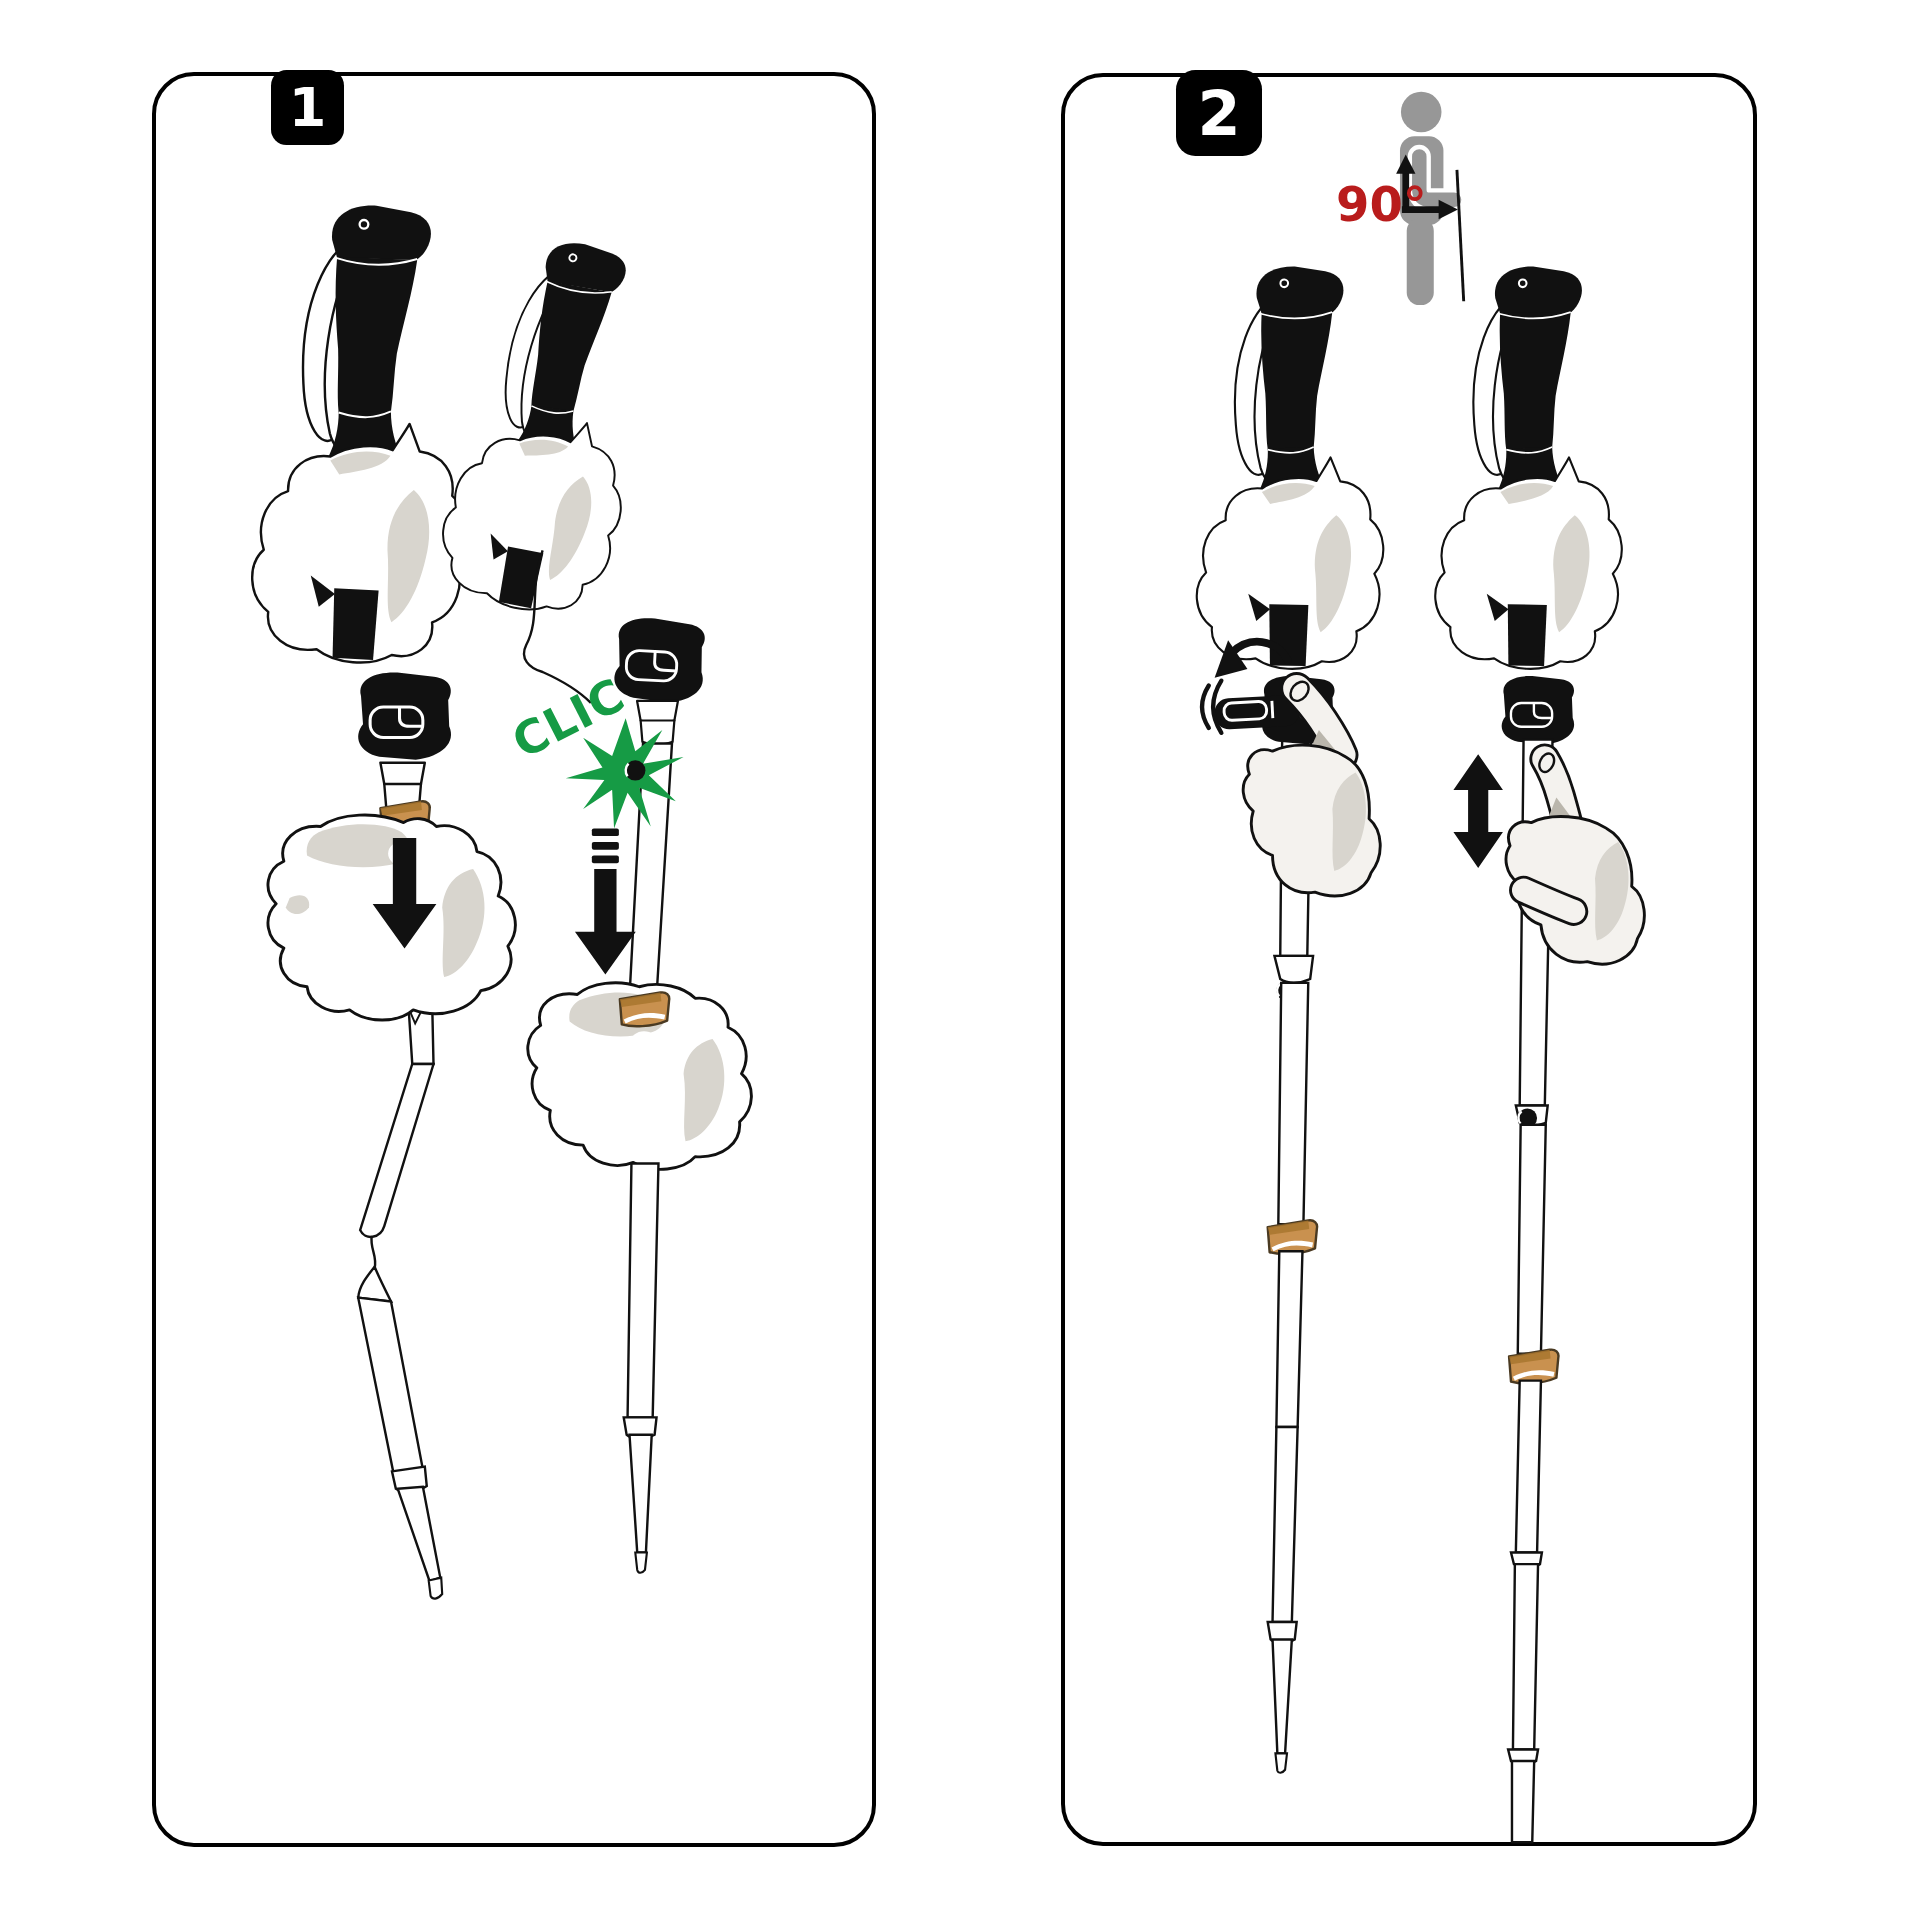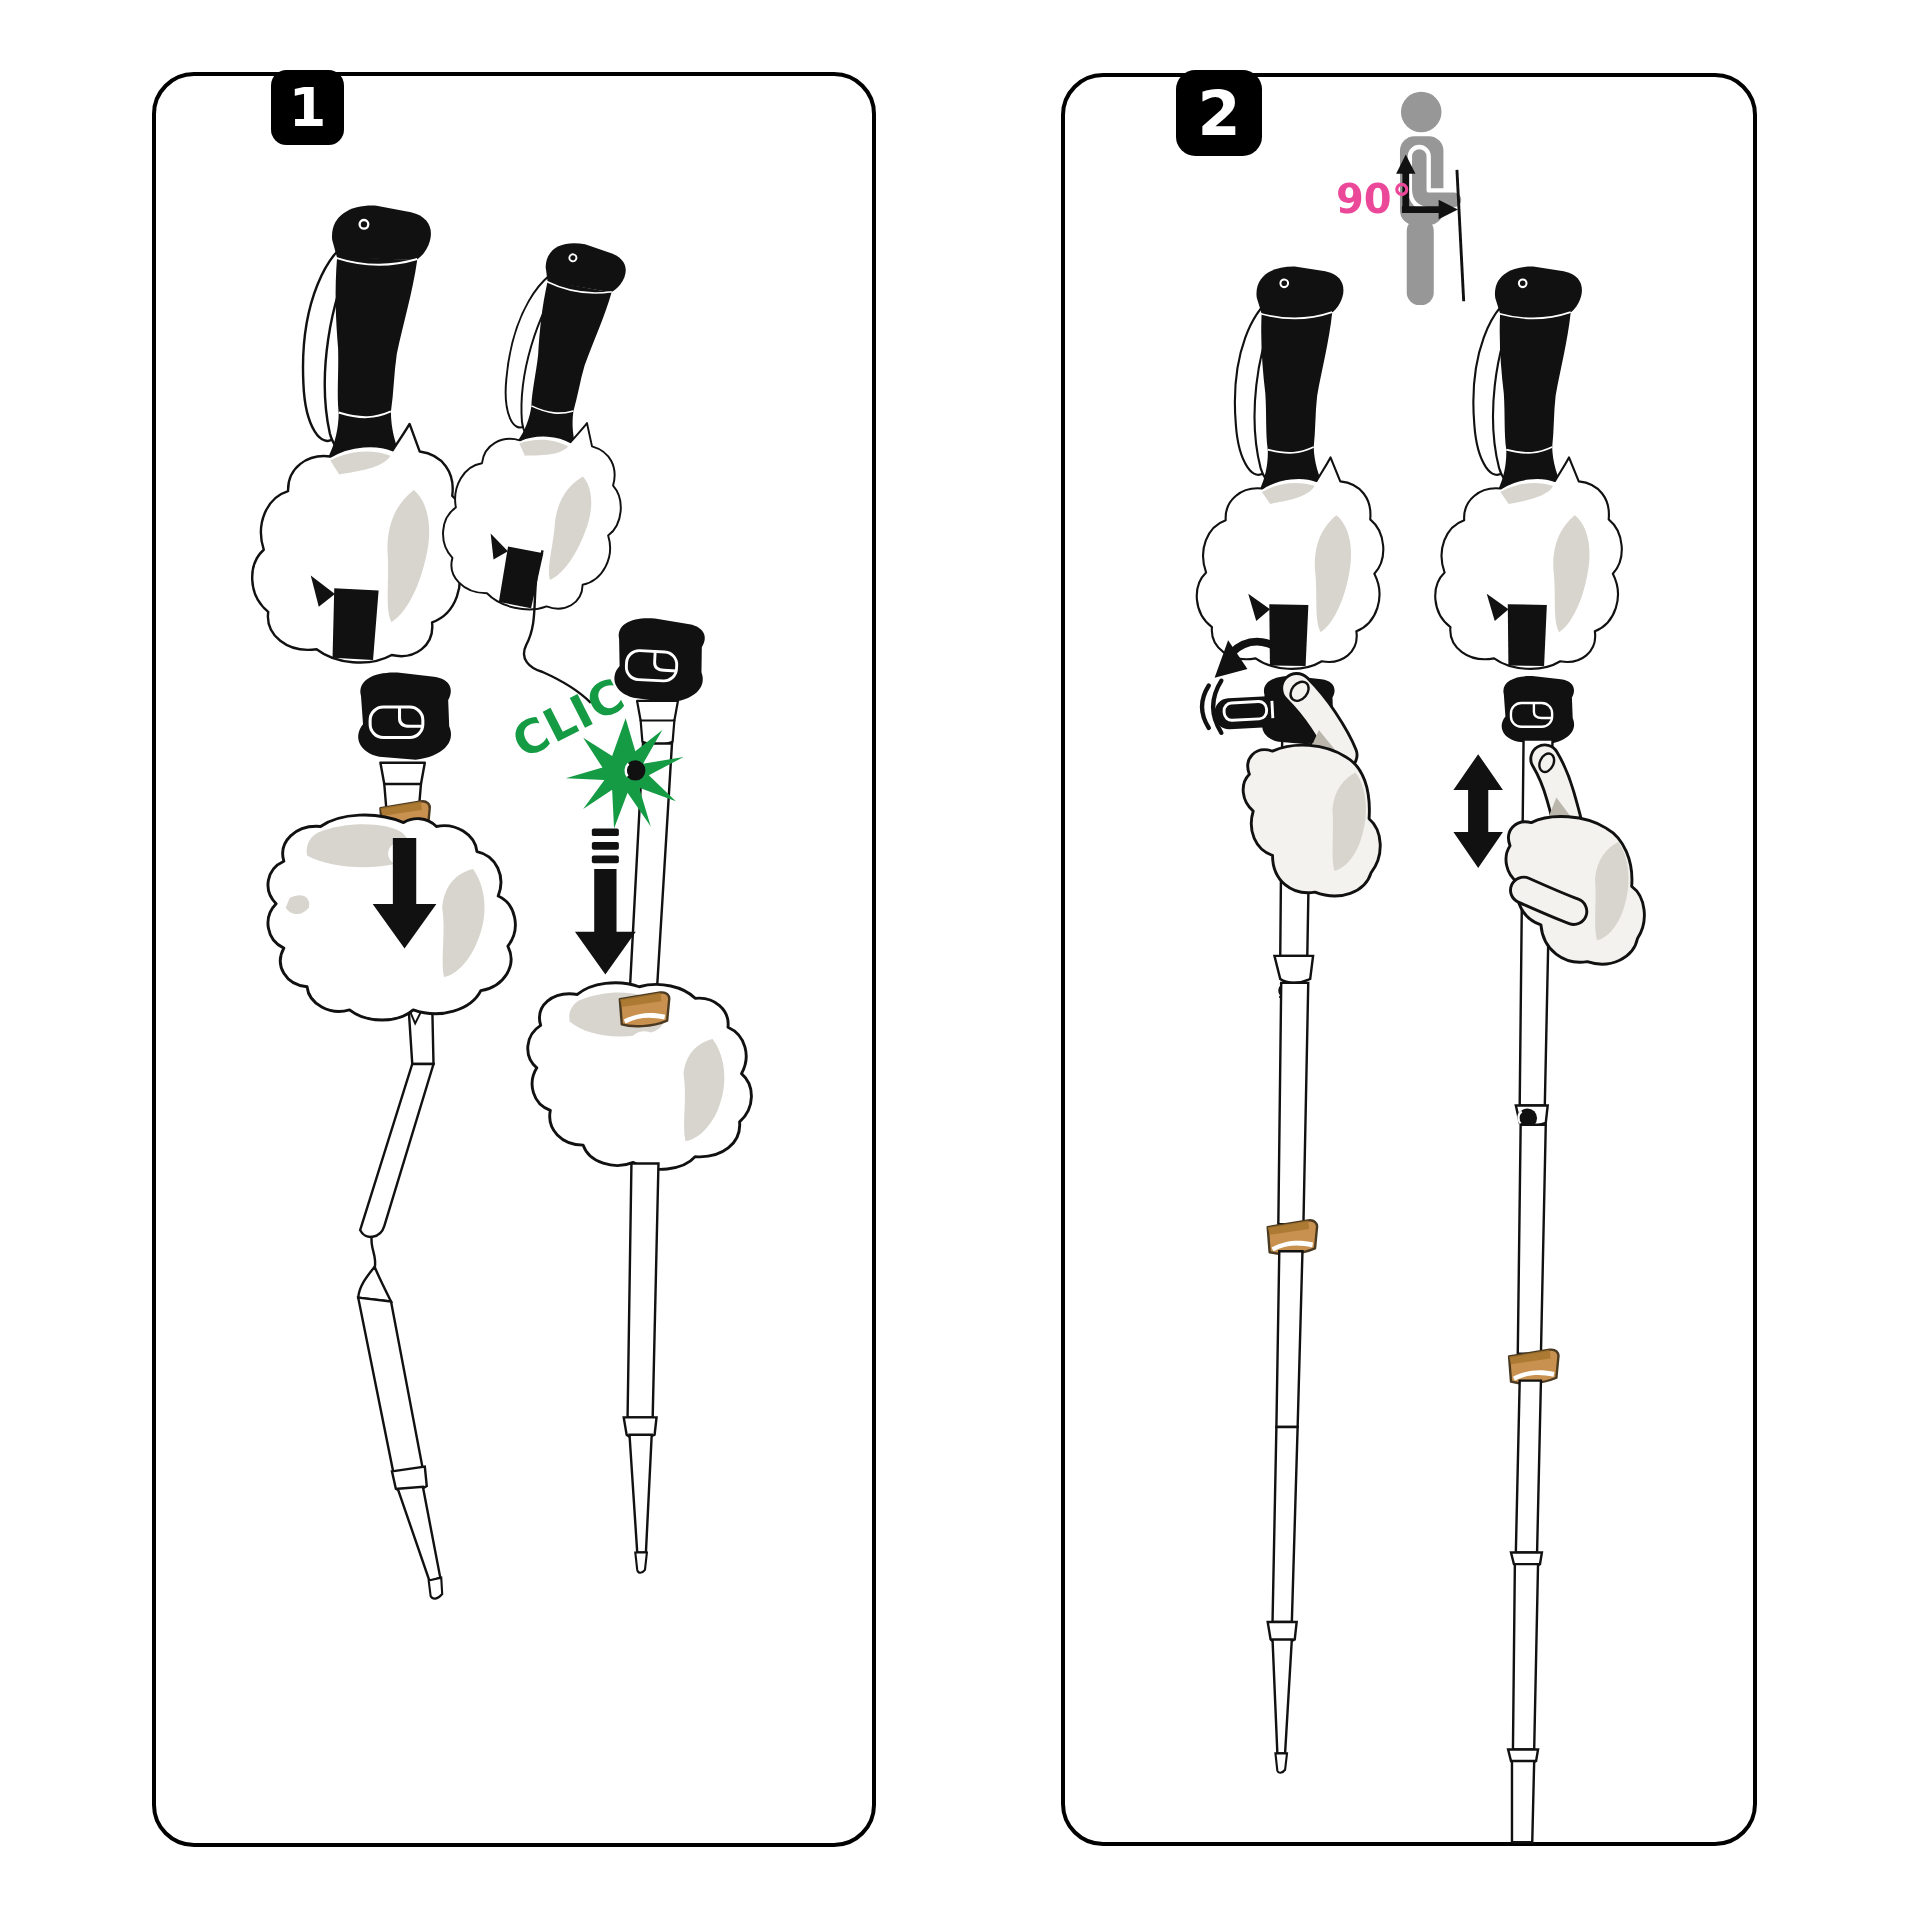--- a/index.html
+++ b/index.html
@@ -14,22 +14,22 @@
   .panel-1{left:152px;top:72px;width:724px;height:1775px;}
   .panel-2{left:1061px;top:73px;width:696px;height:1773px;}
   .badge{position:absolute;background:#000;color:#fff;display:flex;align-items:center;justify-content:center;
          font-weight:bold;z-index:5;}
   .badge-1{left:271px;top:70px;width:73px;height:75px;border-radius:15.4px;font-size:54px;}
   .badge-2{left:1176px;top:70px;width:86px;height:86px;border-radius:19.3px;font-size:62px;}
   .art{position:absolute;left:0;top:0;z-index:2;}
   .clic-label{position:absolute;left:516px;top:718px;z-index:4;color:var(--green);
               font-size:46px;font-weight:bold;letter-spacing:1px;transform:rotate(-27deg);
               transform-origin:left center;}
-  .angle-label{position:absolute;left:1336px;top:176px;z-index:4;color:#ec4899;
-               font-size:40px;font-weight:bold;}
+  .angle-label{position:absolute;left:1336px;top:176px;z-index:4;color:#b91c1c;
+               font-size:48px;font-weight:bold;}
 </style>
 </head>
 <body>
 
 <div class="canvas">
 
   <section class="panel panel-1"></section>
   <section class="panel panel-2"></section>
 
   <div class="badge badge-1">

